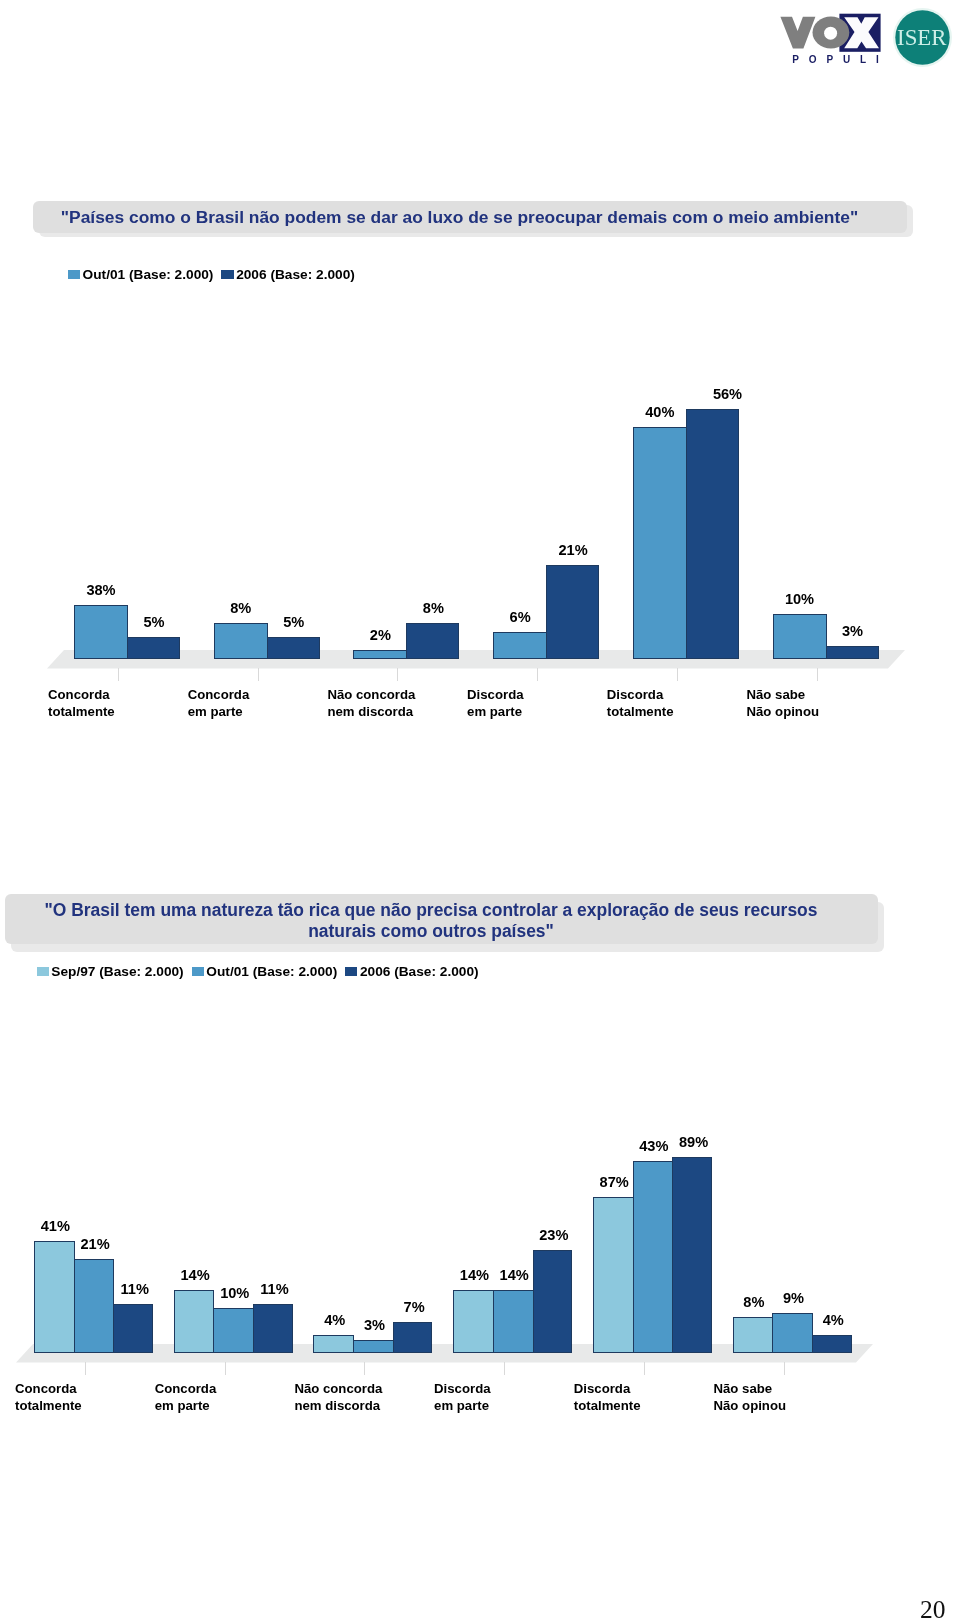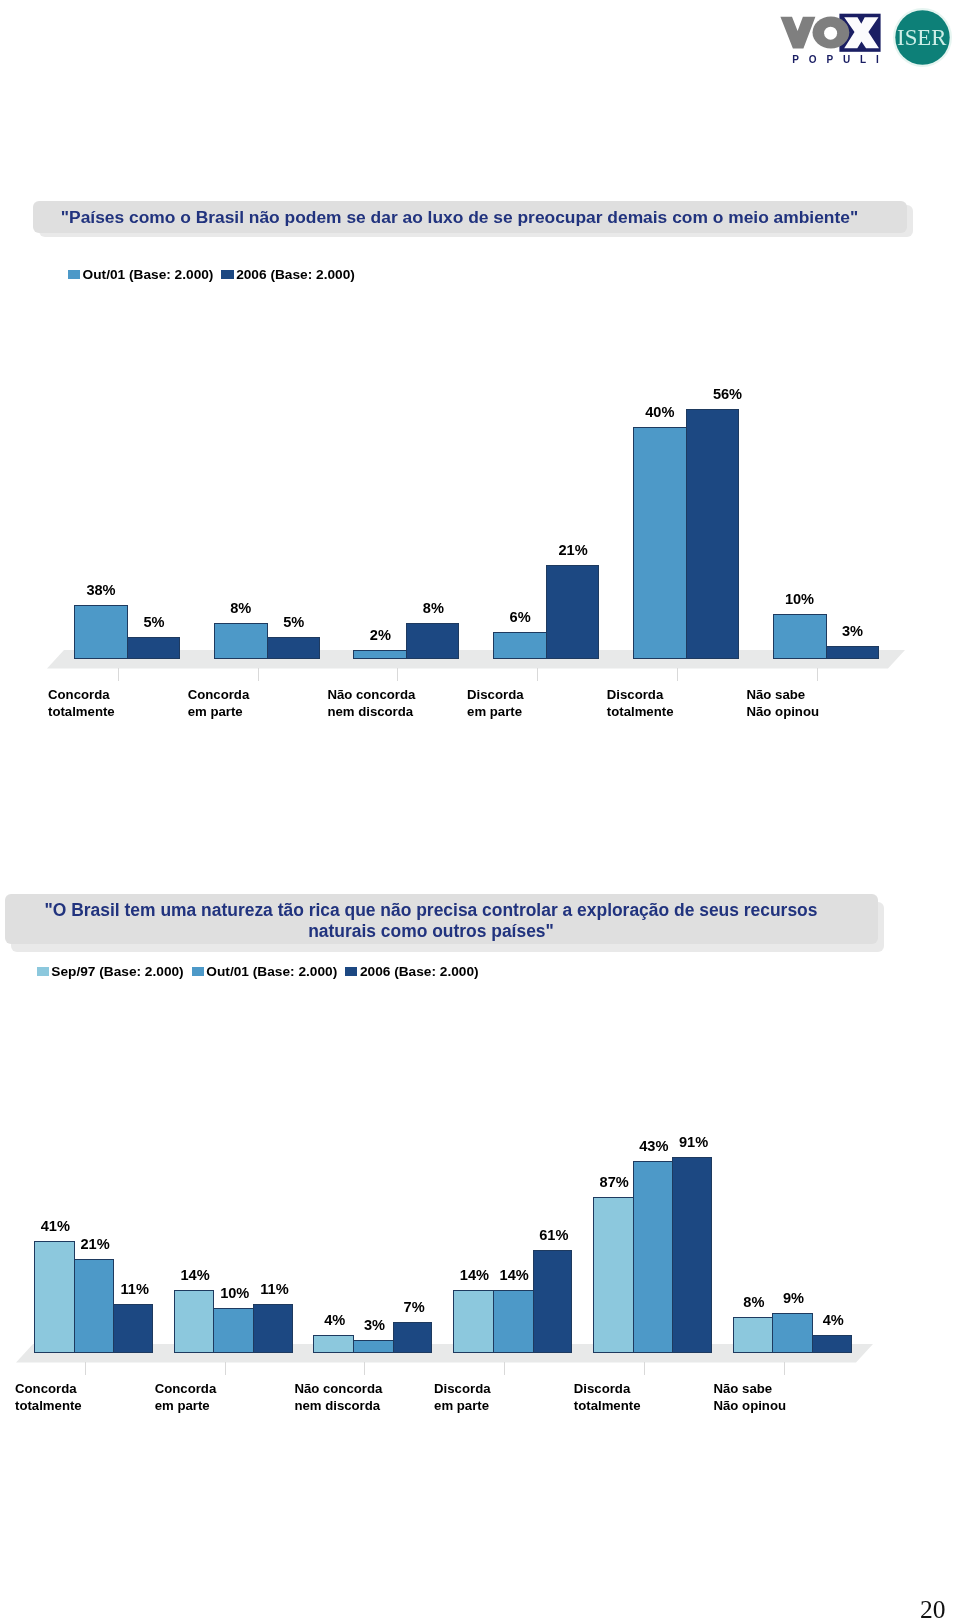--- a/index.html
+++ b/index.html
@@ -190,32 +190,32 @@
     <div class="catlabel" style="left: 294.4px; width: 140px; top: 350px;">
       <div>Não concorda</div>
       <div>nem discorda</div>
     </div>
     <div class="tick" style="left: 364.4px; top: 332px; height: 13px;"></div>
     <div class="bar" style="left: 453px; top: 260.49px; width: 41px; height: 62.51px; background: rgb(140, 200, 221); z-index: 10;"></div>
     <div class="dlabel" style="left: 440.6px; top: 237.49px; width: 67.7px;">14%</div>
     <div class="bar" style="left: 493px; top: 260.49px; width: 41px; height: 62.51px; background: rgb(77, 153, 200); z-index: 11;"></div>
     <div class="dlabel" style="left: 480.3px; top: 237.49px; width: 67.7px;">14%</div>
     <div class="bar" style="left: 533px; top: 220.305px; width: 39px; height: 102.695px; background: rgb(28, 72, 130); z-index: 12;"></div>
-    <div class="dlabel" style="left: 520px; top: 197.305px; width: 67.7px;">61%</div>
+    <div class="dlabel" style="left: 520px; top: 197.305px; width: 67.7px;">23%</div>
     <div class="catlabel" style="left: 434.1px; width: 140px; top: 350px;">
       <div>Discorda</div>
       <div>em parte</div>
     </div>
     <div class="tick" style="left: 504.1px; top: 332px; height: 13px;"></div>
     <div class="bar" style="left: 593px; top: 166.725px; width: 41px; height: 156.275px; background: rgb(140, 200, 221); z-index: 10;"></div>
     <div class="dlabel" style="left: 580.3px; top: 143.725px; width: 67.7px;">87%</div>
     <div class="bar" style="left: 633px; top: 131.005px; width: 40px; height: 191.995px; background: rgb(77, 153, 200); z-index: 11;"></div>
     <div class="dlabel" style="left: 620px; top: 108.005px; width: 67.7px;">43%</div>
     <div class="bar" style="left: 672px; top: 126.54px; width: 40px; height: 196.46px; background: rgb(28, 72, 130); z-index: 12;"></div>
-    <div class="dlabel" style="left: 659.7px; top: 103.54px; width: 67.7px;">91%</div>
+    <div class="dlabel" style="left: 659.7px; top: 103.54px; width: 67.7px;">89%</div>
     <div class="catlabel" style="left: 573.8px; width: 140px; top: 350px;">
       <div>Discorda</div>
       <div>totalmente</div>
     </div>
     <div class="tick" style="left: 643.8px; top: 332px; height: 13px;"></div>
     <div class="bar" style="left: 733px; top: 287.28px; width: 40px; height: 35.72px; background: rgb(140, 200, 221); z-index: 10;"></div>
     <div class="dlabel" style="left: 720px; top: 264.28px; width: 67.7px;">8%</div>
     <div class="bar" style="left: 772px; top: 282.815px; width: 41px; height: 40.185px; background: rgb(77, 153, 200); z-index: 11;"></div>
     <div class="dlabel" style="left: 759.7px; top: 259.815px; width: 67.7px;">9%</div>
     <div class="bar" style="left: 812px; top: 305.14px; width: 40px; height: 17.86px; background: rgb(28, 72, 130); z-index: 12;"></div>

